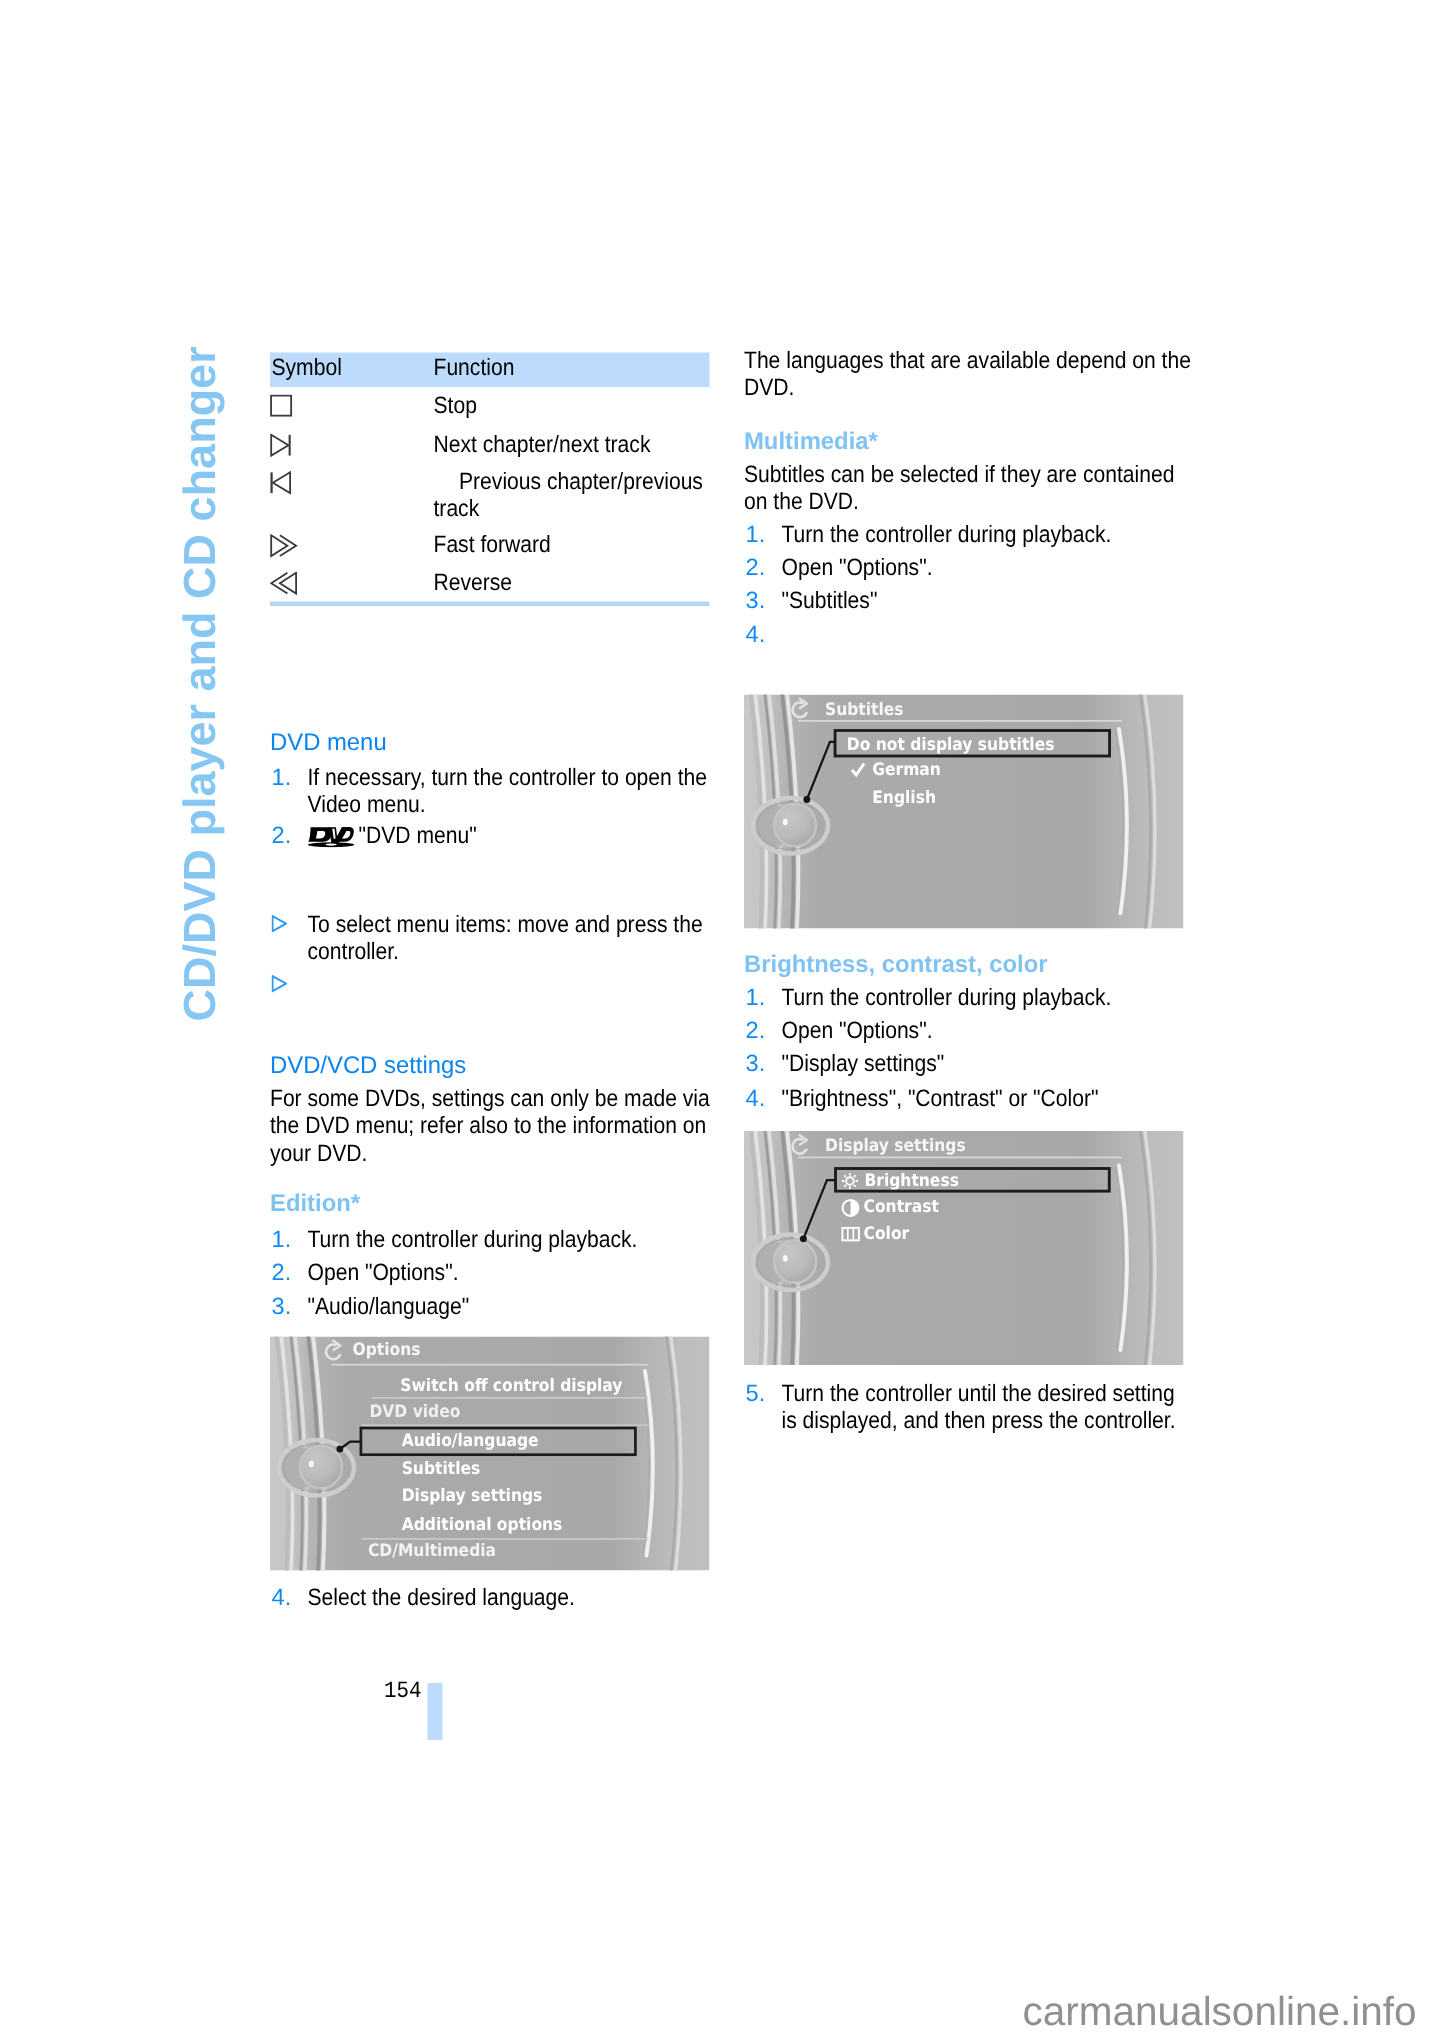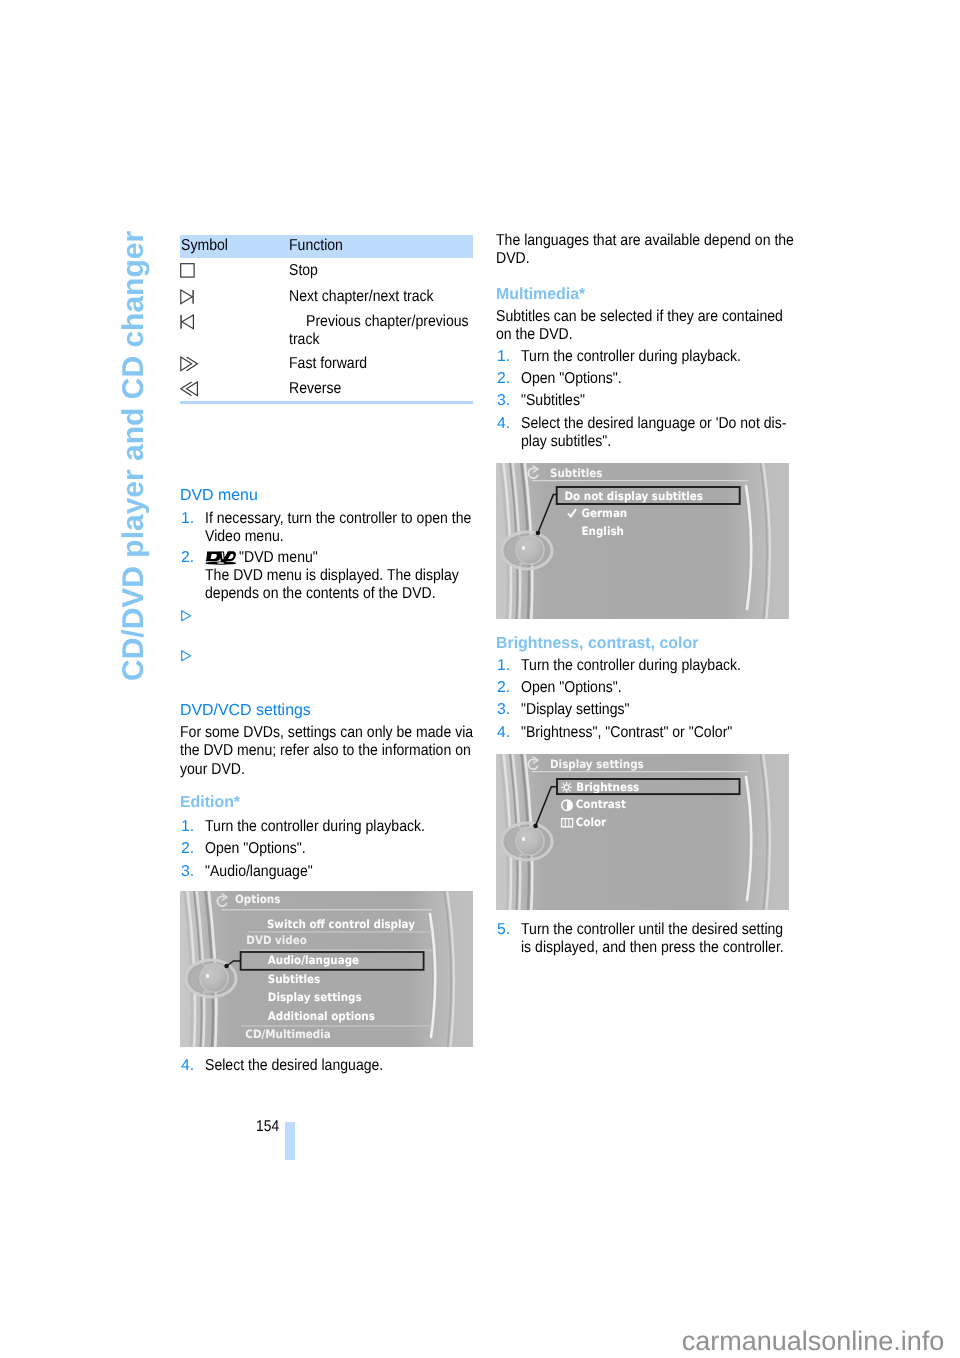--- a/index.html
+++ b/index.html
@@ -30,21 +30,21 @@
   .symhead{position:absolute;left:180px;top:235px;width:293px;height:23px;background:#bddcfd;}
   .symrule{position:absolute;left:180px;top:400.8px;width:293px;height:3.6px;background:#b3d7fb;}
   .sym{position:absolute;}
 
   
   .shot{position:absolute;display:block;filter:blur(0.32px);}
   .shot text{font-family:"DejaVu Sans",sans-serif;font-weight:bold;}
 
   
   .footbar{position:absolute;left:285px;top:1122px;width:10px;height:38px;background:#bddcfd;}
-  .pagenum{position:absolute;left:256.3px;top:1118px;font-size:15.5px;line-height:18px;color:#000;}
+  .pagenum{position:absolute;left:256.3px;top:1118px;font-size:15.5px;line-height:18px;color:#000;font-family:Liberation Mono, monospace;}
   .foot{position:absolute;left:296.6px;top:1135.5px;font-size:14.95px;line-height:18px;color:#000;}
   .wm{position:absolute;left:681.7px;top:1328.2px;font-size:27px;line-height:27px;color:#909090;}
 </style>
 </head>
 <body>
 
 <div class="page">
 
   <div class="sidetitle">CD/DVD player and CD changer</div>
 
@@ -123,29 +123,29 @@
       <path d="M56 2 L76 2 L79 27 L92 2 L116 2 L82 45 L64 45 Z" fill="#000"></path>
       <path d="M66 6 L72 6 L75 33 L70 33 Z" fill="#fff"></path>
       <path d="M92 2 L116 2 Q128 6 122 24 Q116 41 98 41 L70 41 Q83 21 92 2 Z" fill="#000"></path>
       <path d="M104 12 L111 12 Q117 14 113 24 Q109 32 100 32 L92 32 Q99 22 104 12 Z" fill="#fff"></path>
       <ellipse cx="63" cy="49" rx="62" ry="6.6" fill="#000"></ellipse>
       <ellipse cx="63" cy="48.5" rx="15" ry="3" fill="#fff"></ellipse>
     </svg></span>
   <div class="blk" style="left:239px;top:549.1px">
       <span class="cx">"DVD menu"</span>
     </div>
-  <div class="blk" style="left:205px;top:567.1px">
-    <span class="cx">The DVD menu is displayed. The display</span>
-    <span class="cx">depends on the contents of the DVD.</span>
-  </div>
 
   <span class="bul" style="left:181px;top:608.8px">
     <svg width="12" height="12" viewBox="0 0 12 12">
         <path d="M0.7 0.7 L9.7 5.75 L0.7 10.8 Z" fill="none" stroke="#2e9bf2" stroke-width="1.3" stroke-linejoin="round"></path>
       </svg></span>
+  <div class="blk" style="left:205px;top:608.1px">
+    <span class="cx">To select menu items: move and press the</span>
+    <span class="cx">controller.</span>
+  </div>
 
   <span class="bul" style="left:181px;top:648.6px">
     <svg width="12" height="12" viewBox="0 0 12 12">
         <path d="M0.7 0.7 L9.7 5.75 L0.7 10.8 Z" fill="none" stroke="#2e9bf2" stroke-width="1.3" stroke-linejoin="round"></path>
       </svg></span>
 
   <div class="blk h1" style="left:180px;top:701.4px">
       <span class="cxh">DVD/VCD settings</span>
     </div>
   <div class="blk" style="left:180px;top:724.1px">
@@ -193,24 +193,20 @@
     </div>
   <span class="num" style="left:497px;top:370.1px">2.</span>
   <div class="blk" style="left:521px;top:370.1px">
       <span class="cx">Open "Options".</span>
     </div>
   <span class="num" style="left:497px;top:392.1px">3.</span>
   <div class="blk" style="left:521px;top:392.1px">
       <span class="cx">"Subtitles"</span>
     </div>
   <span class="num" style="left:497px;top:415.1px">4.</span>
-  <div class="blk" style="left:521px;top:415.1px">
-    <span class="cx">Select the desired language or 'Do not dis-</span>
-    <span class="cx">play subtitles".</span>
-  </div>
 
   <div class="blk h2" style="left:496px;top:634.0px">
       <span class="cxh">Brightness, contrast, color</span>
     </div>
   <span class="num" style="left:497px;top:657.1px">1.</span>
   <div class="blk" style="left:521px;top:657.1px">
       <span class="cx">Turn the controller during playback.</span>
     </div>
   <span class="num" style="left:497px;top:679.1px">2.</span>
   <div class="blk" style="left:521px;top:679.1px">

